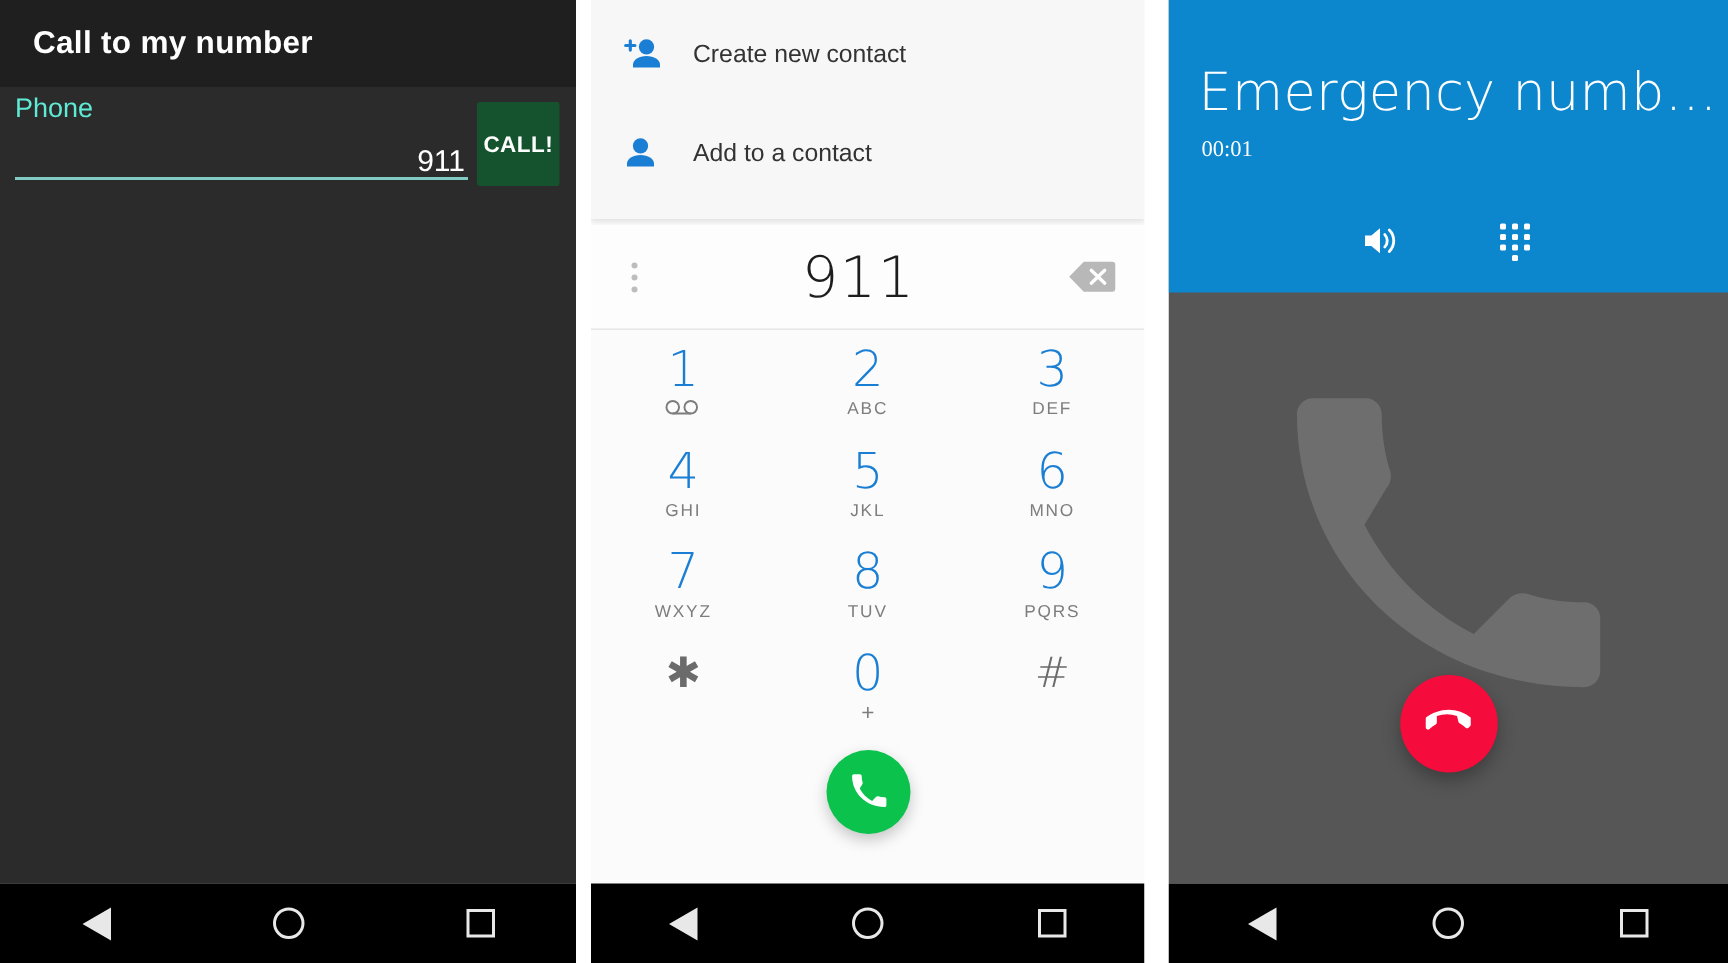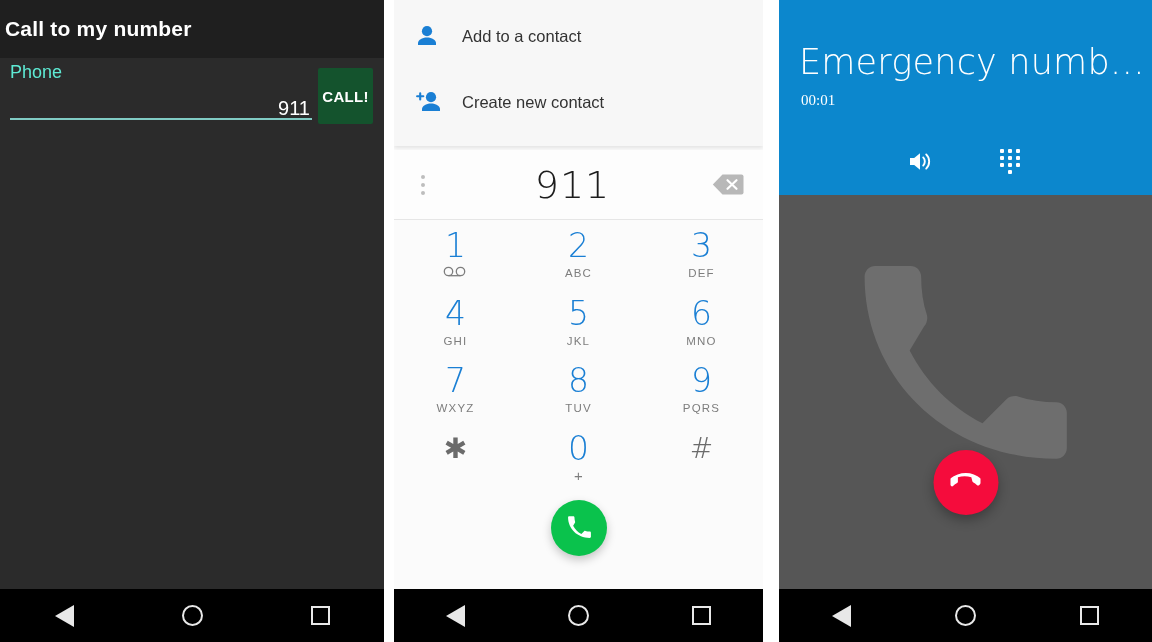--- a/index.html
+++ b/index.html
@@ -47,21 +47,21 @@
 
   
   #panel-app .screen { background: #252525; }
   .appbar {
     position: absolute; left: 0; right: 0; top: 0; height: 58px;
     background: #1f1f1f;
     display: flex; align-items: center;
   }
   .appbar-title {
     color: #ffffff; font-size: 21px; font-weight: bold;
-    padding-left: 5px; letter-spacing: .2px;
+    padding-left: 22px; letter-spacing: .2px;
   }
   .form-area {
     position: absolute; left: 0; right: 0; top: 58px; bottom: 0;
     background: #2b2b2b;
   }
   .field-wrap {
     position: absolute; left: 10px; top: 6px; width: 302px;
   }
   .field-label {
     color: #5eead4; font-size: 18px; line-height: 16px;
@@ -229,35 +229,35 @@
     </div>
   </div>
 
   <div class="panel" id="panel-dial">
     <div class="screen">
 
       <div class="contact-actions">
         <div class="contact-row">
           <span class="contact-icon">
             <svg width="26" height="22" viewBox="0 0 26 22">
-              <circle cx="11" cy="6.2" r="5.1" fill="#1a7fd4"></circle>
-              <path d="M11 12.4c-5 0-9 2.5-9 5.6V20h18v-2c0-3.1-4-5.6-9-5.6z" fill="#1a7fd4"></path>
-            </svg>
-          </span>
-          <span class="contact-label">Add to a contact</span>
-        </div>
-        <div class="contact-row">
-          <span class="contact-icon">
-            <svg width="26" height="22" viewBox="0 0 26 22">
               <circle cx="15" cy="6.2" r="5.1" fill="#1a7fd4"></circle>
               <path d="M15 12.4c-5 0-9 2.5-9 5.6V20h18v-2c0-3.1-4-5.6-9-5.6z" fill="#1a7fd4"></path>
               <path d="M4.2 2.2v6.2M1.1 5.3h6.2" stroke="#1a7fd4" stroke-width="2.1" stroke-linecap="round"></path>
             </svg>
           </span>
           <span class="contact-label">Create new contact</span>
+        </div>
+        <div class="contact-row">
+          <span class="contact-icon">
+            <svg width="26" height="22" viewBox="0 0 26 22">
+              <circle cx="11" cy="6.2" r="5.1" fill="#1a7fd4"></circle>
+              <path d="M11 12.4c-5 0-9 2.5-9 5.6V20h18v-2c0-3.1-4-5.6-9-5.6z" fill="#1a7fd4"></path>
+            </svg>
+          </span>
+          <span class="contact-label">Add to a contact</span>
         </div>
       </div>
 
       <div class="number-bar">
         <div class="overflow-dots">
           <i></i>
             <i></i>
             <i></i>
         </div>
         <div class="number-display">911</div>

